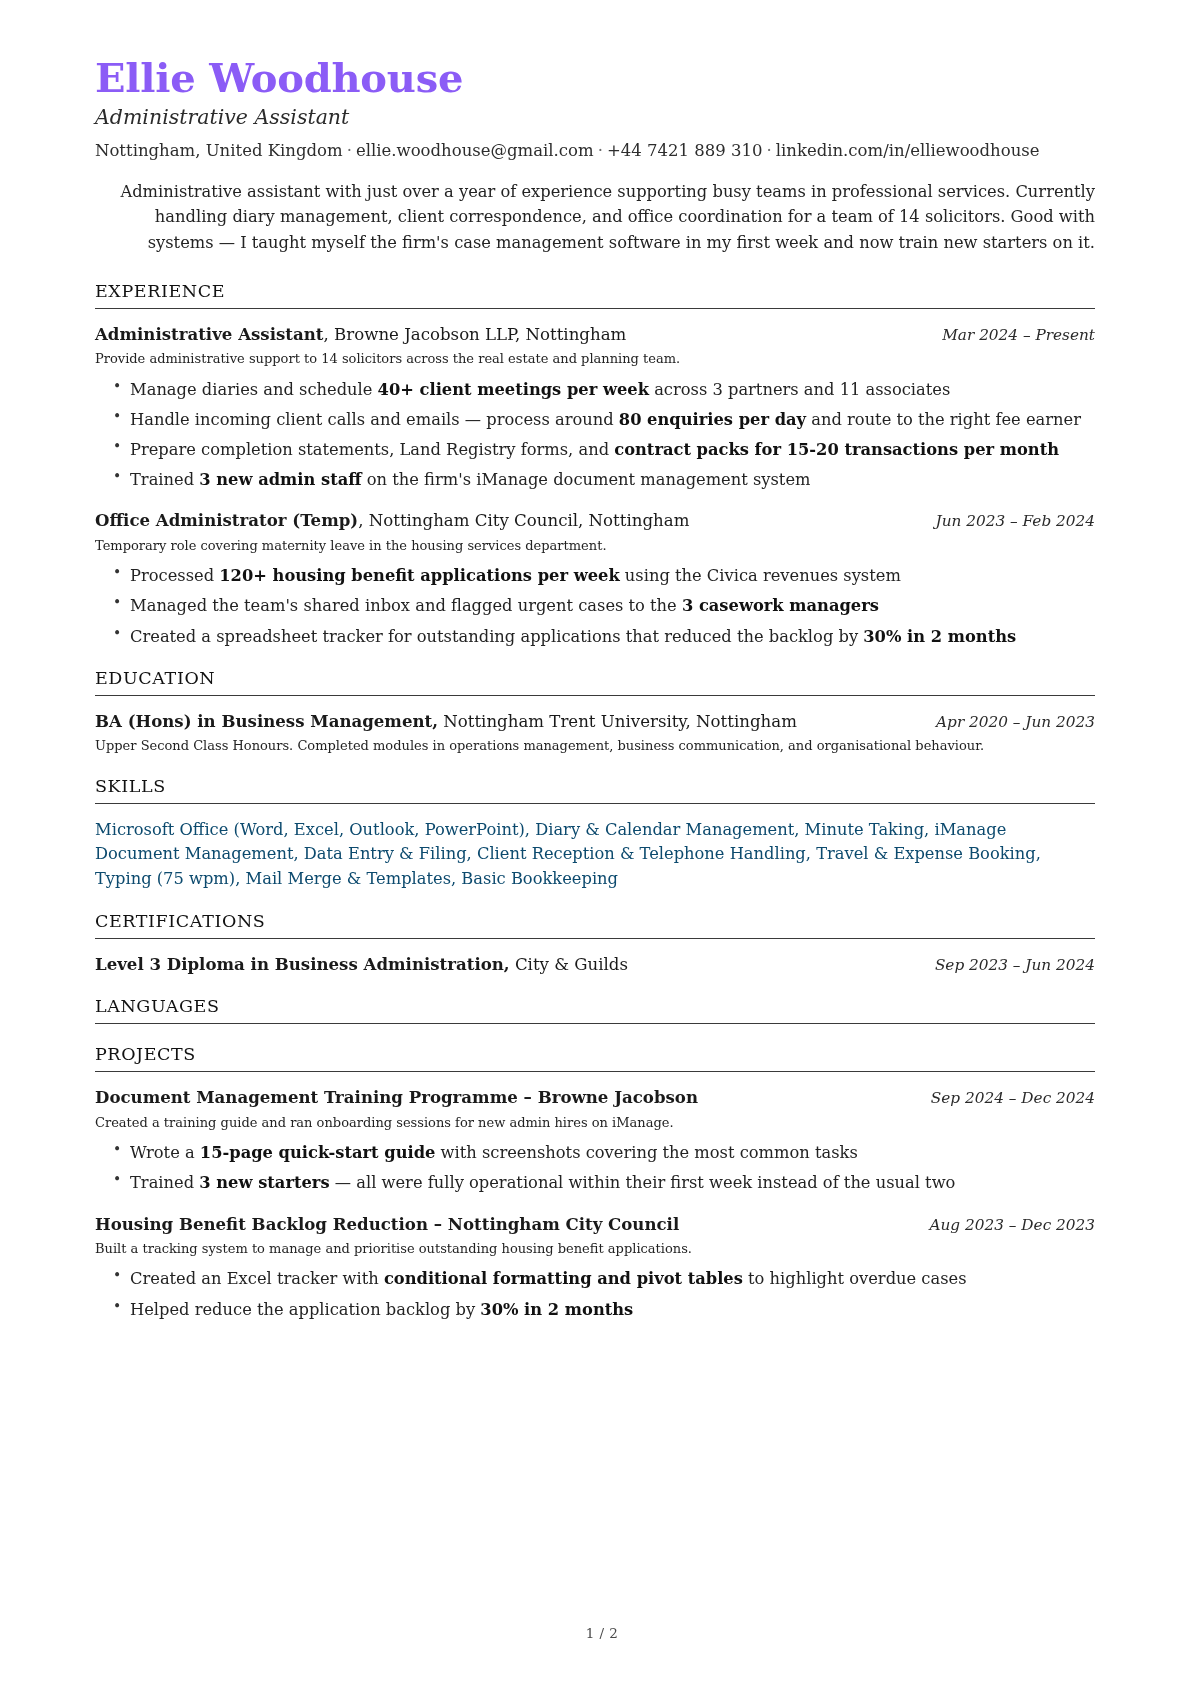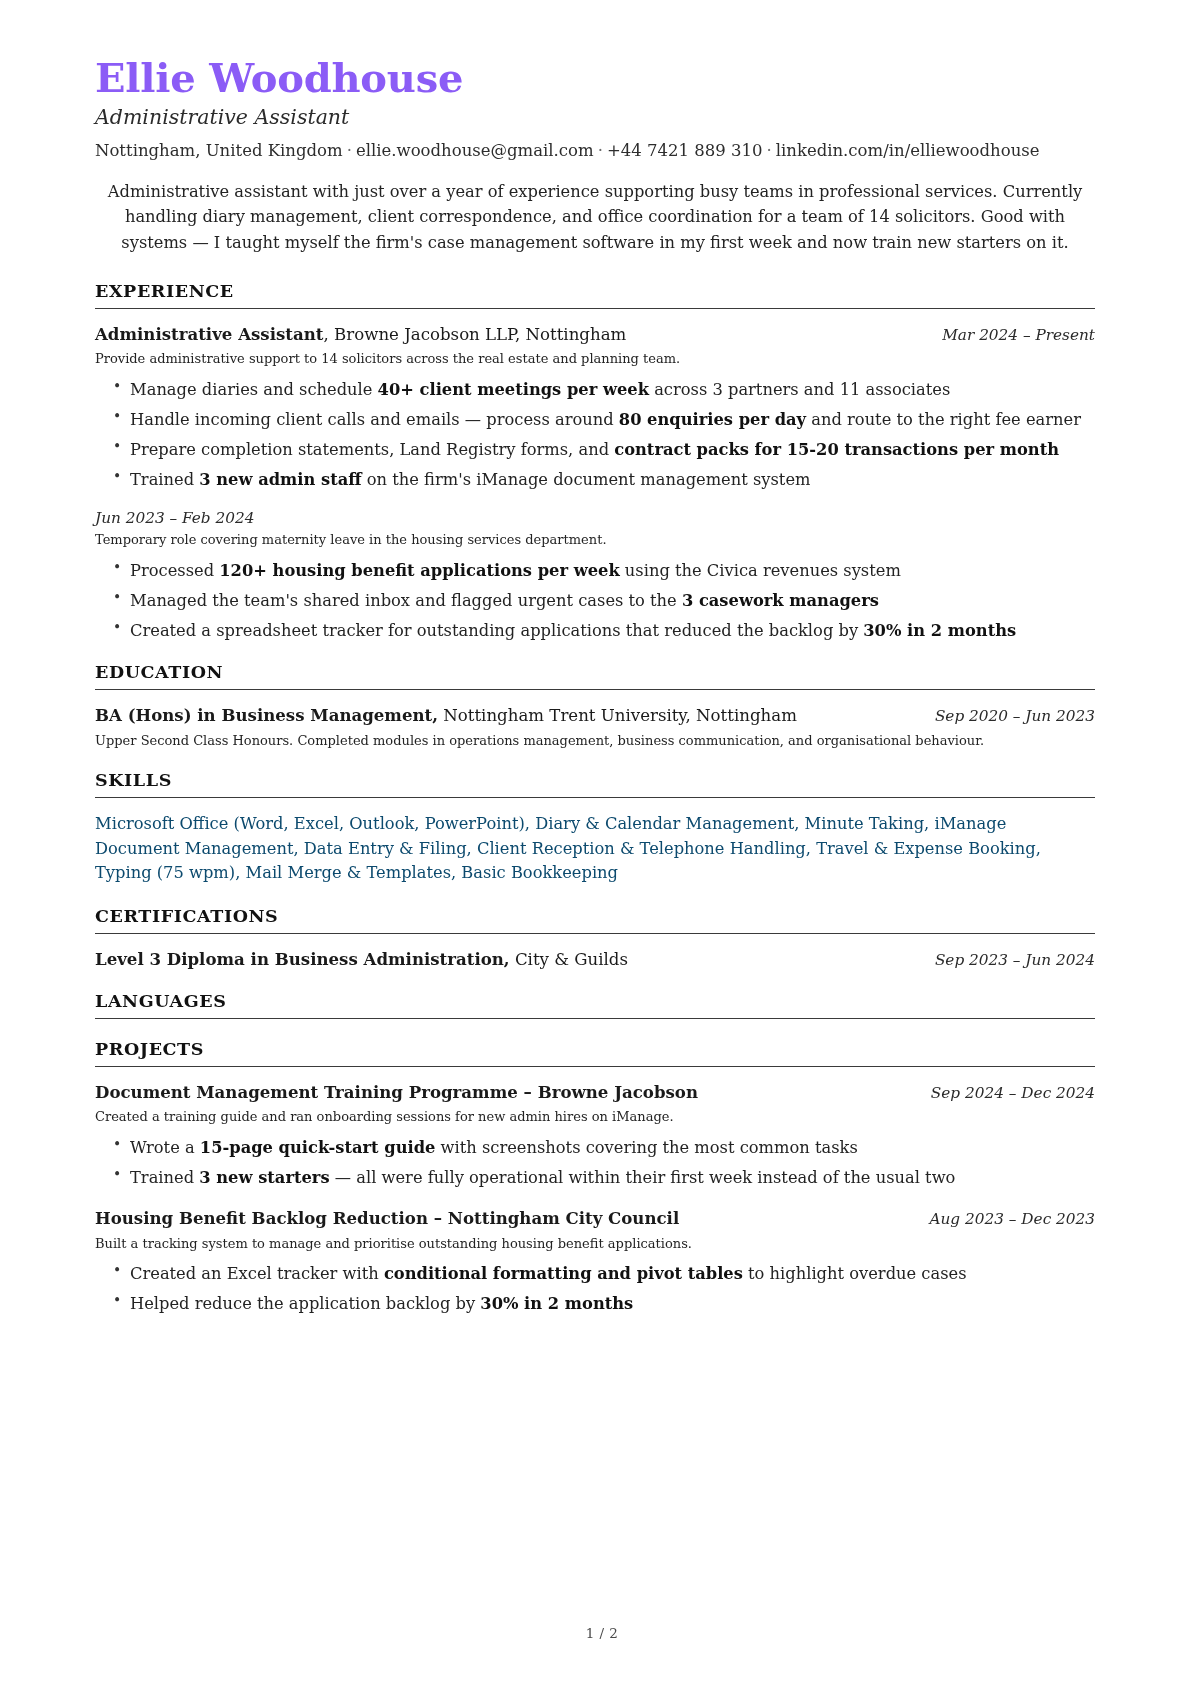--- a/index.html
+++ b/index.html
@@ -58,32 +58,32 @@
   }
   .contact-sep {
     padding: 0 4px;
     color: #6b6b6b;
   }
   .summary {
     font-size: 16.3px;
     line-height: 1.55;
     color: #232323;
     margin: 0 0 10px 0;
-    text-align: center;
+    text-align: right;
   }
 
   
   .section {
     margin-top: 26px;
   }
   .section.tight { margin-top: 20px; }
 
   .section-heading {
     font-family: "DejaVu Serif", "Liberation Serif", serif;
-    font-weight: 700;
+    font-weight: 400;
     font-size: 17.5px;
     letter-spacing: 0.6px;
     text-transform: uppercase;
     color: #111;
     margin: 0 0 6px 0;
     line-height: 1.2;
   }
   .section-rule {
     border: 0;
     border-top: 1.4px solid #3a3a3a;
@@ -199,38 +199,39 @@
         <ul class="bullets">
           <li><span>Manage diaries and schedule </span><b>40+ client meetings per week</b><span> across 3 partners and 11 associates</span></li>
           <li><span>Handle incoming client calls and emails — process around </span><b>80 enquiries per day</b><span> and route to the right fee earner</span></li>
           <li><span>Prepare completion statements, Land Registry forms, and </span><b>contract packs for 15-20 transactions per month</b><span></span></li>
           <li><span>Trained </span><b>3 new admin staff</b><span> on the firm's iManage document management system</span></li>
         </ul>
       </div>
 
       <div class="entry">
         <div class="entry-head">
+          <div class="entry-title"><span class="role">Office Administrator (Temp)</span><span class="org">, Nottingham City Council, Nottingham</span></div>
           <div class="entry-date">Jun 2023 – Feb 2024</div>
         </div>
         <p class="entry-desc">Temporary role covering maternity leave in the housing services department.</p>
         <ul class="bullets">
           <li><span>Processed </span><b>120+ housing benefit applications per week</b><span> using the Civica revenues system</span></li>
           <li><span>Managed the team's shared inbox and flagged urgent cases to the </span><b>3 casework managers</b><span></span></li>
           <li><span>Created a spreadsheet tracker for outstanding applications that reduced the backlog by </span><b>30% in 2 months</b><span></span></li>
         </ul>
       </div>
     </section>
 
     <section class="section tight">
       <h2 class="section-heading">EDUCATION</h2>
       <hr class="section-rule">
       <div class="entry">
         <div class="entry-head">
           <div class="entry-title"><span class="role">BA (Hons) in Business Management,</span><span class="org"> Nottingham Trent University, Nottingham</span></div>
-          <div class="entry-date">Sep 2020 – Jun 2023</div>
+          <div class="entry-date">Apr 2020 – Jun 2023</div>
         </div>
         <p class="entry-desc">Upper Second Class Honours. Completed modules in operations management, business communication, and organisational behaviour.</p>
       </div>
     </section>
 
     <section class="section tight">
       <h2 class="section-heading">SKILLS</h2>
       <hr class="section-rule">
       <p class="plain-para">Microsoft Office (Word, Excel, Outlook, PowerPoint), Diary &amp; Calendar Management, Minute Taking, iManage Document Management, Data Entry &amp; Filing, Client Reception &amp; Telephone Handling, Travel &amp; Expense Booking, Typing (75 wpm), Mail Merge &amp; Templates, Basic Bookkeeping</p>
     </section>

